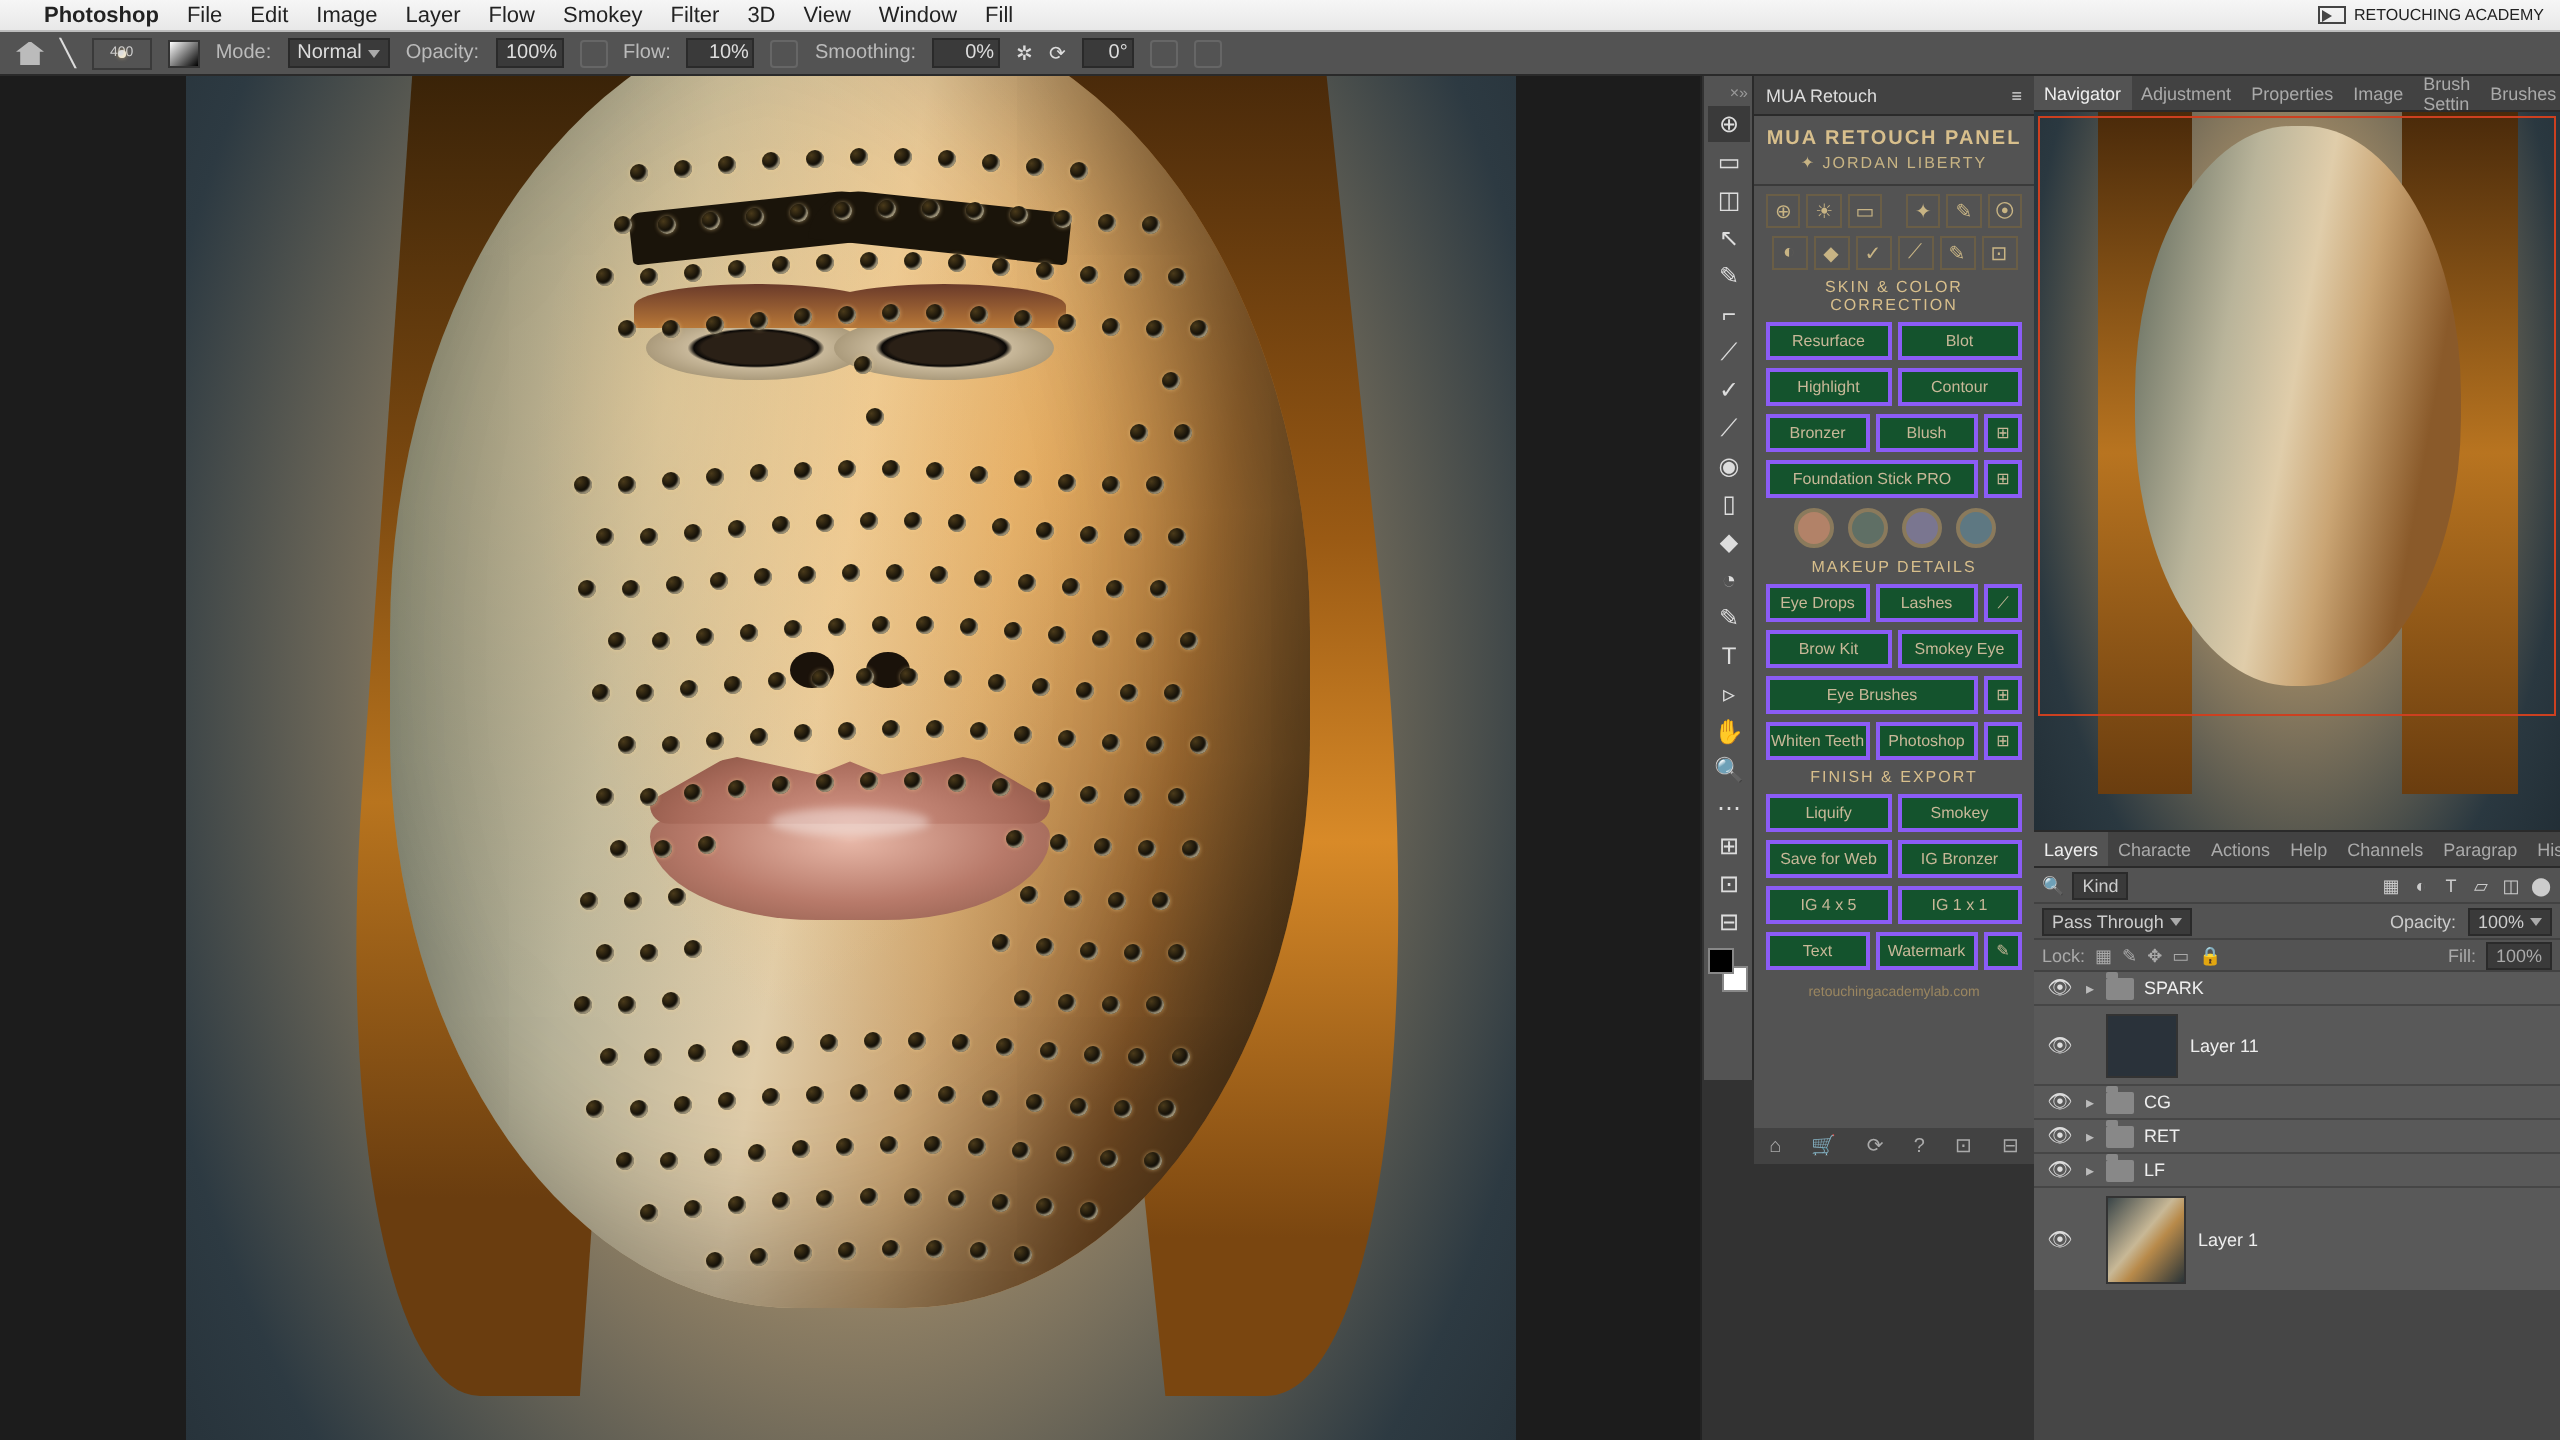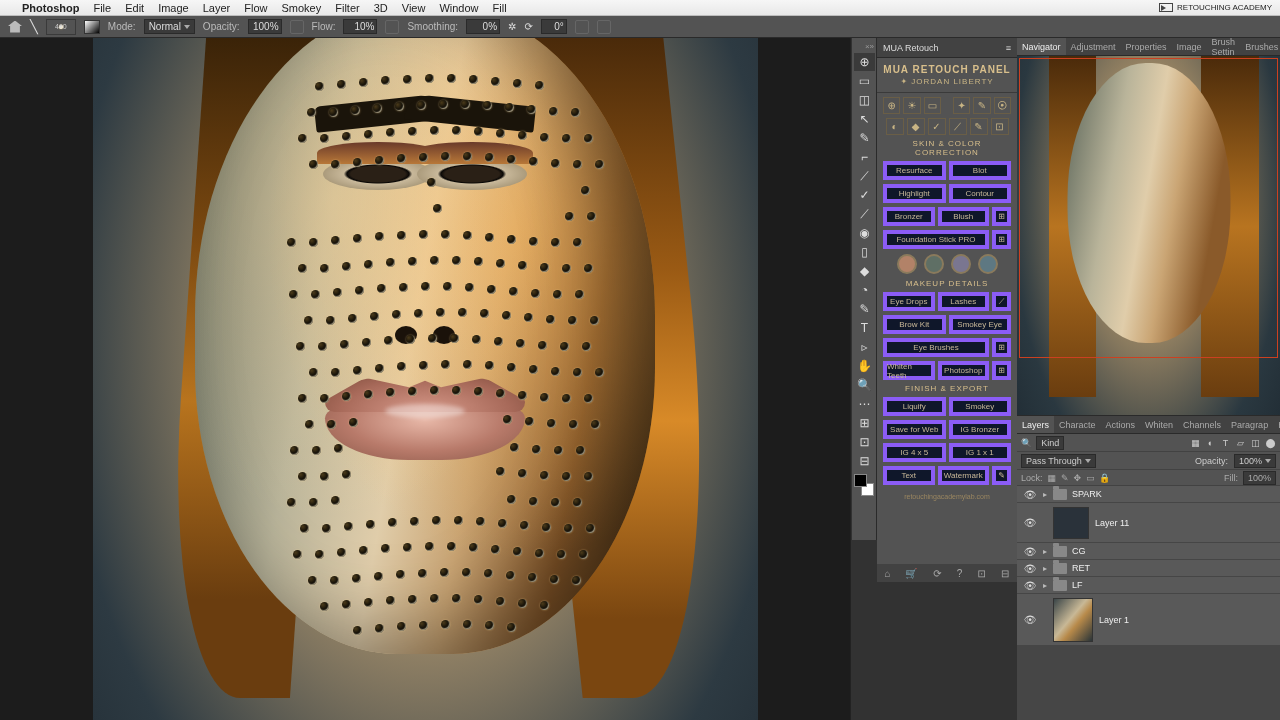--- a/index.html
+++ b/index.html
@@ -65,21 +65,21 @@
 
 .mua{position:absolute;left:877px;top:0;width:140px;height:544px;background:#535353;}
 .mua .tab{height:20px;background:#424242;display:flex;align-items:center;padding:0 6px;font-size:9px;color:#ddd;border-bottom:1px solid #2a2a2a;justify-content:space-between;}
 .mua .hdr{text-align:center;padding:6px 4px;border-bottom:1px solid #3a3a3a;}
 .mua .hdr .t{font-size:10px;letter-spacing:1px;color:#d8bf8c;font-weight:600;}
 .mua .hdr .s{font-size:8px;color:#c8b484;letter-spacing:1px;margin-top:2px;}
 .mua .body{padding:4px 6px;}
 .mua .row{display:flex;gap:3px;margin-bottom:4px;justify-content:center;}
 .mua .ib{width:18px;height:17px;border:1px solid #6a5e46;display:flex;align-items:center;justify-content:center;color:#c8b484;font-size:10px;}
 .mua .sect{text-align:center;font-size:8px;letter-spacing:1px;color:#d8bf8c;margin:4px 0 4px;}
-.mua .btn{flex:1;height:19px;border:4px solid #8b5cf6;background:#0f172a;display:flex;align-items:center;justify-content:center;font-size:8px;color:#c8b898;}
+.mua .btn{flex:1;height:19px;border:2px solid #8b5cf6;background:#14532d;display:flex;align-items:center;justify-content:center;font-size:8px;color:#c8b898;}
 .mua .sq{width:19px;flex:none;}
 .mua .circles{display:flex;gap:7px;justify-content:center;margin:5px 0;}
 .mua .circ{width:20px;height:20px;border-radius:50%;border:2px solid #8a7a5c;}
 .mua .footer{text-align:center;color:#9a8660;font-size:7px;padding:4px;}
 .mua .bottombar{position:absolute;bottom:0;left:0;right:0;height:18px;background:#424242;display:flex;align-items:center;justify-content:space-around;}
 .mua .bottombar span{color:#aaa;font-size:10px;}
 
 
 .rightcol{position:absolute;left:1017px;top:0;width:263px;height:682px;background:#535353;display:flex;flex-direction:column;}
 .tabs{height:18px;background:#424242;display:flex;align-items:center;font-size:9px;color:#aaa;border-bottom:1px solid #2a2a2a;}
@@ -593,21 +593,21 @@
           <div class="mh l"></div>
           <div class="mh r"></div>
           <div class="mf"></div>
         </div>
       <div class="frame"></div>
     </div>
     <div class="tabs">
       <div class="tb act">Layers</div>
       <div class="tb">Characte</div>
       <div class="tb">Actions</div>
-      <div class="tb">Whiten</div>
+      <div class="tb">Help</div>
       <div class="tb">Channels</div>
       <div class="tb">Paragrap</div>
       <div class="tb">History</div>
 
     </div>
     <div class="layers">
       <div class="lfilter">
         <span style="font-size:9px;">🔍</span>
         <div class="kind">
             <span>Kind</span>

